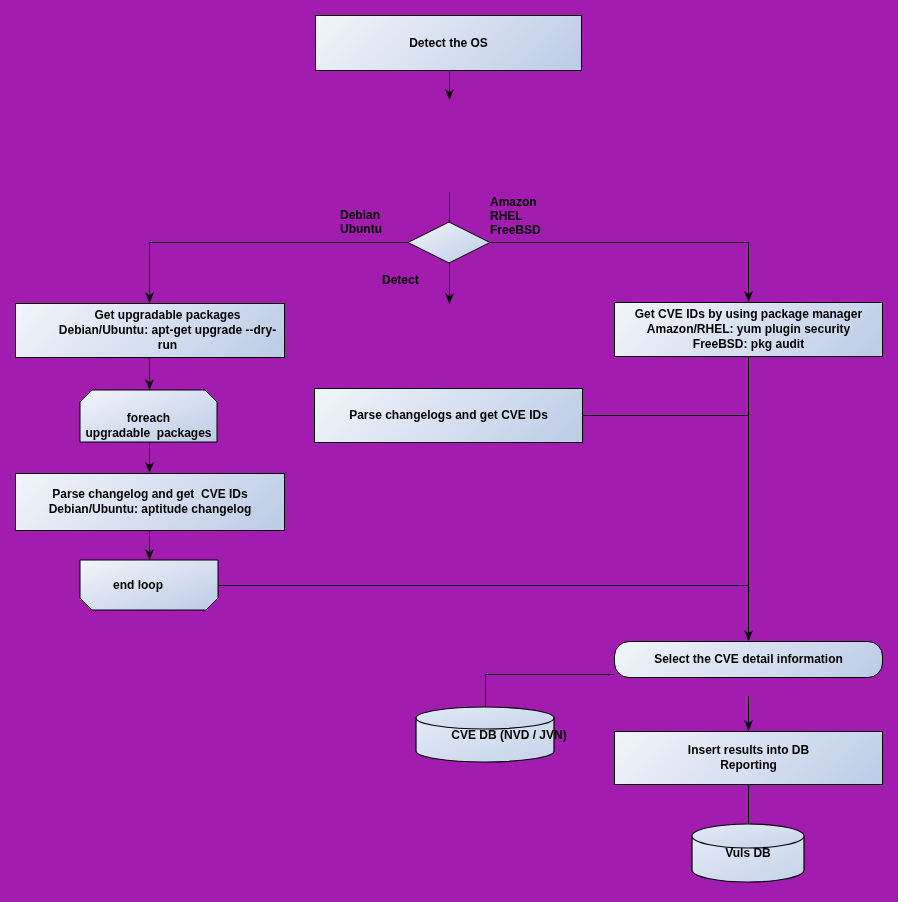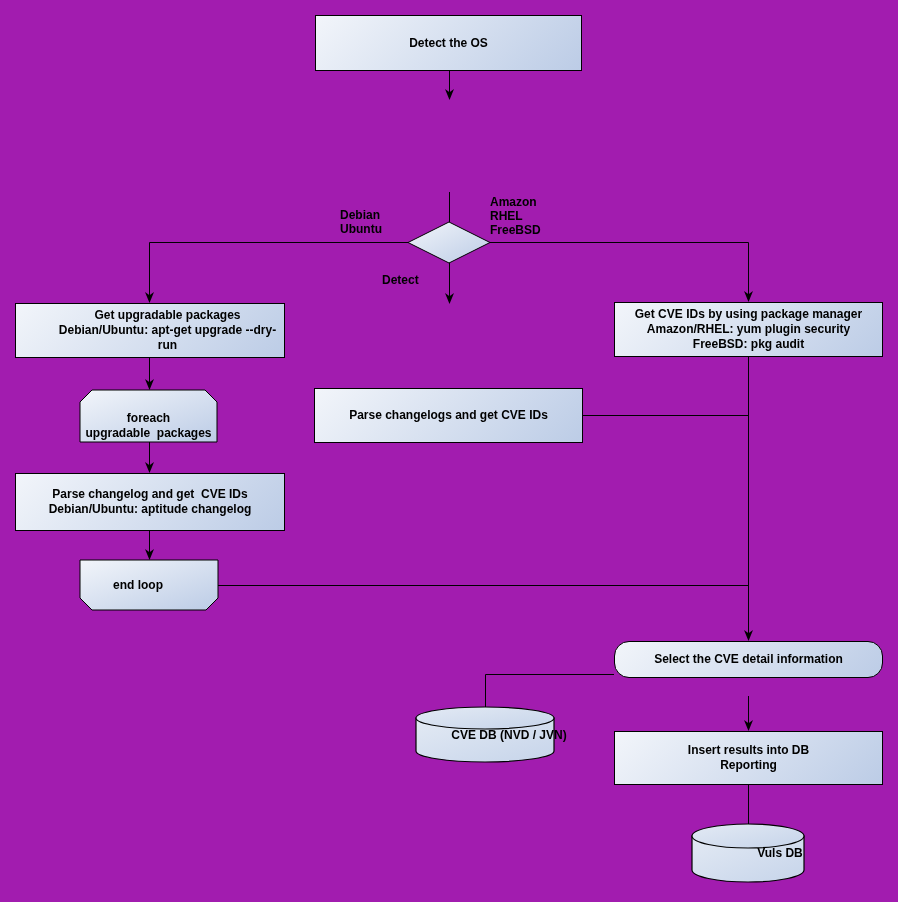--- a/index.html
+++ b/index.html
@@ -124,21 +124,21 @@
   <div class="node rect-node" style="left:614px; top:731px; width:269px; height:54px;">Insert results into DB
 Reporting</div>
 
   <div class="overlay-label" style="left:80px; top:398px; width:137px; height:56px;">foreach
 upgradable  packages</div>
 
   <div class="overlay-label" style="left:80px; top:560px; width:116px; height:50px;">end loop</div>
 
   <div class="overlay-label" style="left:416px; top:711px; width:138px; height:48px;margin-left:24px;">CVE DB (NVD / JVN)</div>
 
-  <div class="overlay-label" style="left:692px; top:826px; width:112px; height:54px;padding-left:32px;">Vuls DB</div>
+  <div class="overlay-label" style="left:692px; top:826px; width:112px; height:54px;">Vuls DB</div>
 
   <div class="edge-label" style="left:340px; top:208px; width:70px;">Debian
 Ubuntu</div>
 
   <div class="edge-label" style="left:490px; top:195px; width:70px;">Amazon
 RHEL
 FreeBSD</div>
 
   <div class="edge-label" style="left:382px; top:273px; width:70px;">Detect</div>
 

